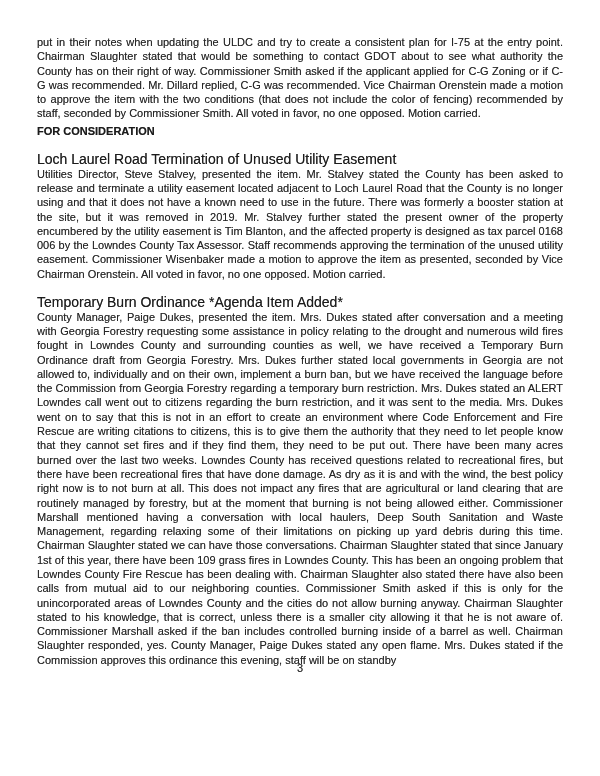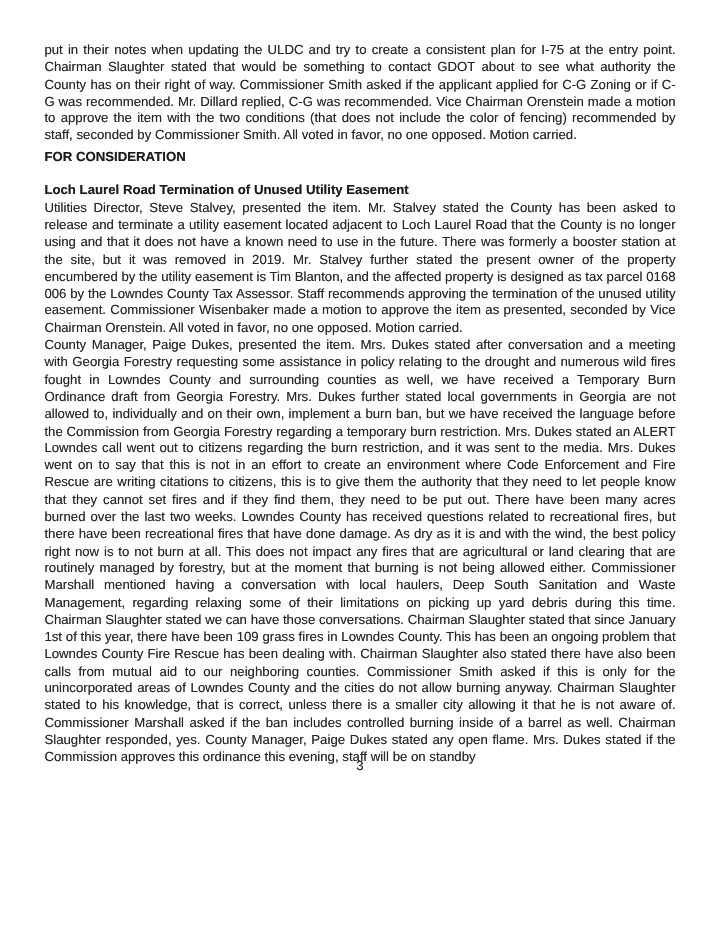--- a/index.html
+++ b/index.html
@@ -27,22 +27,22 @@
   }
   .section-heading {
     margin: 3px 0 0 0;
     font-size: 11px;
     font-weight: bold;
     color: #1c1c1c;
     text-shadow: 0 0 0.4px rgba(20,20,20,0.6);
   }
   .item-title {
     margin: 14.3px 0 0 0;
-    font-size: 11px;
-    font-weight: bold;
+    font-size: 14px;
+    font-weight: normal;
     color: #1c1c1c;
     text-shadow: 0 0 0.4px rgba(20,20,20,0.6);
   }
   .page-number {
     margin-top: -6px;
     text-align: center;
     color: #2e2e2e;
     text-shadow: 0 0 0.4px rgba(40,40,40,0.55);
   }
 </style>
@@ -54,18 +54,19 @@
   <p class="para">put in their notes when updating the ULDC and try to create a consistent plan for I-75 at the entry point. Chairman Slaughter stated that would be something to contact GDOT about to see what authority the County has on their right of way. Commissioner Smith asked if the applicant applied for C-G Zoning or if C-G was recommended. Mr. Dillard replied, C-G was recommended. Vice Chairman Orenstein made a motion to approve the item with the two conditions (that does not include the color of fencing) recommended by staff, seconded by Commissioner Smith. All voted in favor, no one opposed. Motion carried.</p>
 
   <h2 class="section-heading">FOR CONSIDERATION</h2>
 
   <div>
     <h3 class="item-title">Loch Laurel Road Termination of Unused Utility Easement</h3>
     <p class="para">Utilities Director, Steve Stalvey, presented the item. Mr. Stalvey stated the County has been asked to release and terminate a utility easement located adjacent to Loch Laurel Road that the County is no longer using and that it does not have a known need to use in the future. There was formerly a booster station at the site, but it was removed in 2019. Mr. Stalvey further stated the present owner of the property encumbered by the utility easement is Tim Blanton, and the affected property is designed as tax parcel 0168 006 by the Lowndes County Tax Assessor. Staff recommends approving the termination of the unused utility easement. Commissioner Wisenbaker made a motion to approve the item as presented, seconded by Vice Chairman Orenstein. All voted in favor, no one opposed. Motion carried.</p>
   </div>
 
   <div>
+    <h3 class="item-title">Temporary Burn Ordinance *Agenda Item Added*</h3>
     <p class="para">County Manager, Paige Dukes, presented the item. Mrs. Dukes stated after conversation and a meeting with Georgia Forestry requesting some assistance in policy relating to the drought and numerous wild fires fought in Lowndes County and surrounding counties as well, we have received a Temporary Burn Ordinance draft from Georgia Forestry. Mrs. Dukes further stated local governments in Georgia are not allowed to, individually and on their own, implement a burn ban, but we have received the language before the Commission from Georgia Forestry regarding a temporary burn restriction. Mrs. Dukes stated an ALERT Lowndes call went out to citizens regarding the burn restriction, and it was sent to the media. Mrs. Dukes went on to say that this is not in an effort to create an environment where Code Enforcement and Fire Rescue are writing citations to citizens, this is to give them the authority that they need to let people know that they cannot set fires and if they find them, they need to be put out. There have been many acres burned over the last two weeks. Lowndes County has received questions related to recreational fires, but there have been recreational fires that have done damage.  As dry as it is and with the wind, the best policy right now is to not burn at all. This does not impact any fires that are agricultural or land clearing that are routinely managed by forestry, but at the moment that burning is not being allowed either. Commissioner Marshall mentioned having a conversation with local haulers, Deep South Sanitation and Waste Management, regarding relaxing some of their limitations on picking up yard debris during this time. Chairman Slaughter stated we can have those conversations. Chairman Slaughter stated that since January 1st of this year, there have been 109 grass fires in Lowndes County. This has been an ongoing problem that Lowndes County Fire Rescue has been dealing with. Chairman Slaughter also stated there have also been calls from mutual aid to our neighboring counties. Commissioner Smith asked if this is only for the unincorporated areas of Lowndes County and the cities do not allow burning anyway. Chairman Slaughter stated to his knowledge, that is correct, unless there is a smaller city allowing it that he is not aware of. Commissioner Marshall asked if the ban includes controlled burning inside of a barrel as well. Chairman Slaughter responded, yes. County Manager, Paige Dukes stated any open flame. Mrs. Dukes stated if the Commission approves this ordinance this evening, staff will be on standby</p>
   </div>
 
   <div class="page-number">3</div>
 
 </div>
 
 </body></html>

